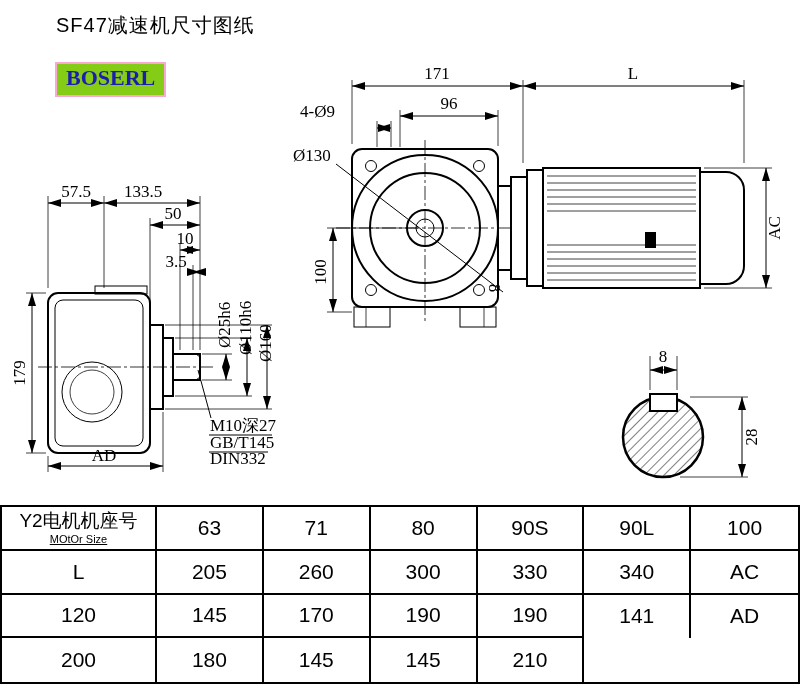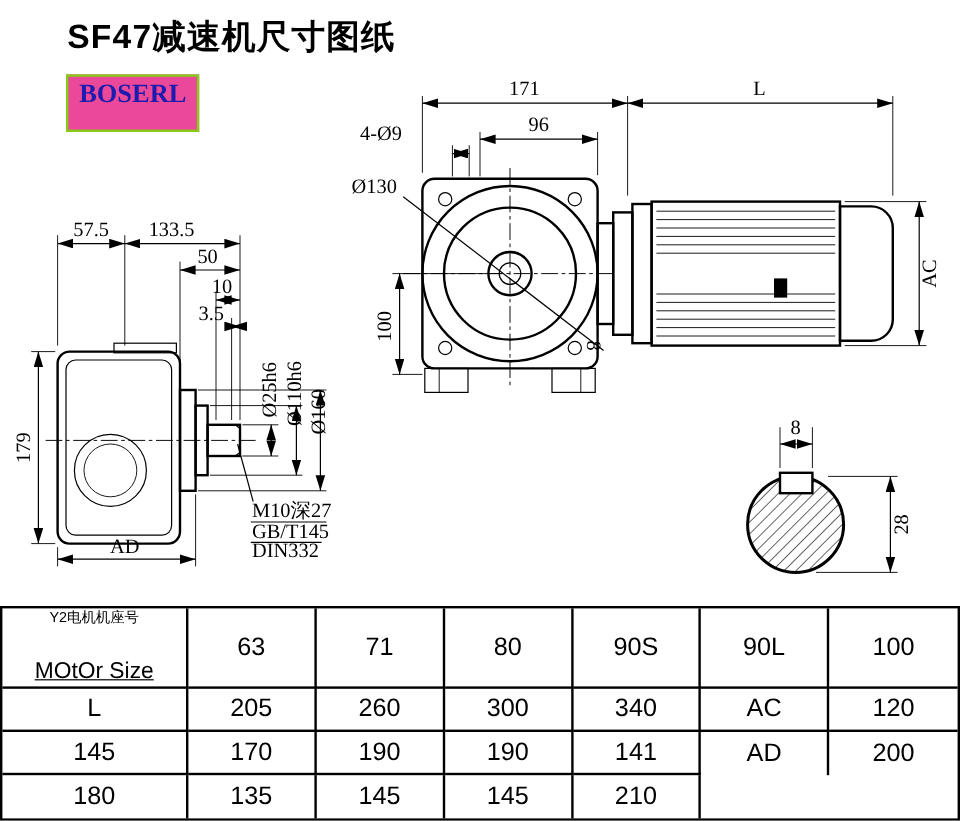--- a/index.html
+++ b/index.html
@@ -1,26 +1,26 @@
 <!DOCTYPE html>
 <html><head>
 <meta charset="utf-8">
 <style>
   html,body{margin:0;padding:0;}
   body{
     width:800px;height:684px;background:#fff;position:relative;overflow:hidden;
     font-family:"Liberation Sans",sans-serif;color:#000;
   }
   .title{
-    position:absolute;left:56px;top:12px;font-size:28px;font-weight:bold;
+    position:absolute;left:56px;top:12px;font-size:20px;font-weight:normal;
     letter-spacing:1px;font-family:"Liberation Sans",sans-serif;
   }
   .logo-box{
-    position:absolute;left:55px;top:62px;border:2px solid #84cc16;
-    padding:1px 9px 17px 9px;background:#ec4899;
+    position:absolute;left:55px;top:62px;border:2px solid #f9a8d4;
+    padding:1px 9px 4px 9px;background:#84cc16;
   }
   .logo-text{
     font-family:"Liberation Serif",serif;font-size:22px;font-weight:bold;color:#1c1cb0;
   }
   svg.drawing{position:absolute;left:0;top:0;}
   svg .thick{stroke:#000;stroke-width:2;fill:none;}
   svg .thin{stroke:#000;stroke-width:1;fill:none;}
   svg .xthin{stroke:#000;stroke-width:0.75;fill:none;}
   svg .cl{stroke:#000;stroke-width:0.8;fill:none;stroke-dasharray:14 3 3 3;}
   svg .dim{stroke:#000;stroke-width:1;fill:none;
@@ -32,22 +32,22 @@
     display:grid;grid-template-columns:155px repeat(6,1fr);
     grid-template-rows:repeat(4,1fr);border:2px solid #000;background:#fff;
   }
   .cell{
     border-right:2px solid #000;border-bottom:2px solid #000;
     display:flex;flex-direction:column;align-items:center;justify-content:center;
     font-size:21px;
   }
   .cell:nth-child(7n){border-right:none;}
   .cell:nth-last-child(-n+7){border-bottom:none;}
-  .cell .cn{font-size:12px;line-height:1.2;}
-  .cell .en{font-size:19px;line-height:1.2;text-decoration:underline;margin-top:28px;}
+  .cell .cn{font-size:19px;line-height:1.2;}
+  .cell .en{font-size:11px;line-height:1.2;text-decoration:underline;}
 </style>
 </head>
 <body>
 
 <div class="title">SF47减速机尺寸图纸</div>
 <div class="logo-box">
   <span class="logo-text">BOSERL</span>
 </div>
 
 <svg class="drawing" width="800" height="505" viewBox="0 0 800 505">
@@ -237,30 +237,30 @@
   <div class="cell">71</div>
   <div class="cell">80</div>
   <div class="cell">90S</div>
   <div class="cell">90L</div>
   <div class="cell">100</div>
 
   <div class="cell">L</div>
   <div class="cell">205</div>
   <div class="cell">260</div>
   <div class="cell">300</div>
+  <div class="cell">330</div>
   <div class="cell">340</div>
 
   <div class="cell">AC</div>
   <div class="cell">120</div>
   <div class="cell">145</div>
   <div class="cell">170</div>
   <div class="cell">190</div>
   <div class="cell">190</div>
   <div class="cell">141</div>
 
   <div class="cell">AD</div>
   <div class="cell">200</div>
   <div class="cell">180</div>
-  <div class="cell">135</div>
   <div class="cell">145</div>
   <div class="cell">145</div>
   <div class="cell">210</div>
 </div>
 
 </body></html>

